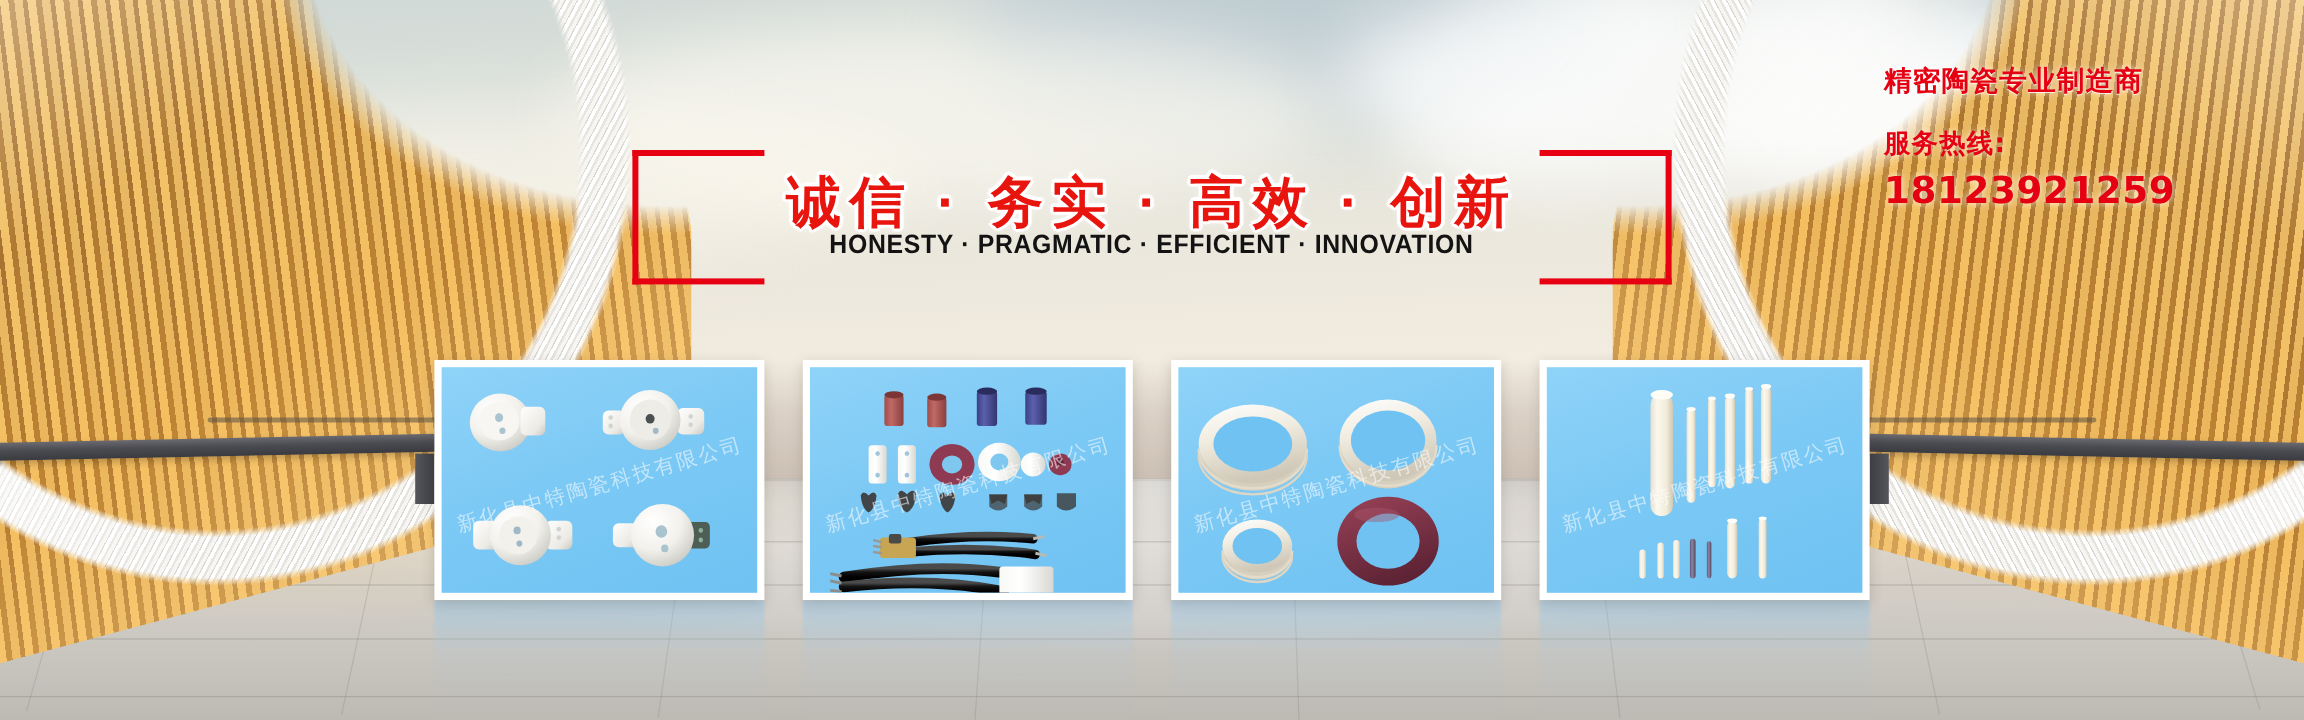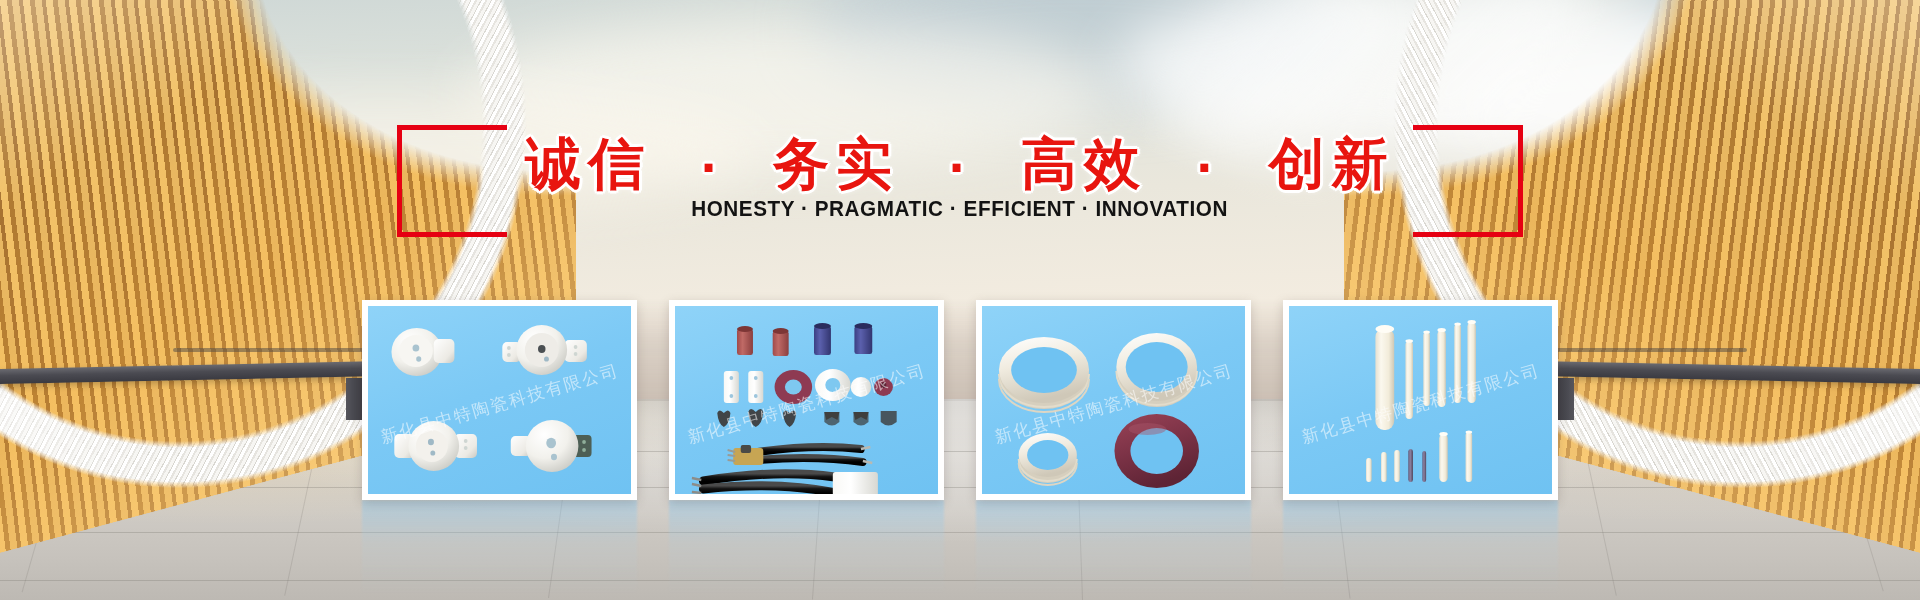--- a/index.html
+++ b/index.html
@@ -114,22 +114,22 @@
   .bracket i{position:absolute;background:#e60012;display:block;}
   .bk-l .top{left:0;top:0;width:100%;height:5px;}
   .bk-l .side{left:0;top:0;width:5px;height:100%;}
   .bk-l .bot{left:0;bottom:0;width:100%;height:5px;}
   .bk-r .top{right:0;top:0;width:100%;height:5px;}
   .bk-r .side{right:0;top:0;width:5px;height:100%;}
   .bk-r .bot{right:0;bottom:0;width:100%;height:5px;}
   .slogan-core{display:flex;flex-direction:column;align-items:center;
      justify-content:center;padding:0 18px;height:112px;}
   .slogan-cn{
-     font-family:Liberation Mono, monospace;
-     font-size:56px;font-weight:700;color:#e8150f;letter-spacing:7px;
+     font-family:Liberation Sans, sans-serif;
+     font-size:46px;font-weight:700;color:#e8150f;letter-spacing:7px;
      white-space:nowrap;line-height:1;margin-bottom:0;
      text-shadow:
         -2px -2px 0 #fff, 2px -2px 0 #fff, -2px 2px 0 #fff, 2px 2px 0 #fff,
         -3px 0 0 #fff, 3px 0 0 #fff, 0 -3px 0 #fff, 0 3px 0 #fff,
         0 0 7px rgba(255,255,255,.95);}
   .slogan-en{
      font-family:"Liberation Sans","DejaVu Sans",sans-serif;
      font-size:22px;font-weight:700;color:#131313;letter-spacing:.6px;
      white-space:nowrap;transform:scaleX(.94);transform-origin:center;}
 
@@ -239,20 +239,25 @@
       <div class="slogan-cn">诚信 · 务实 · 高效 · 创新</div>
       <div class="slogan-en">HONESTY · PRAGMATIC · EFFICIENT · INNOVATION</div>
     </div>
     <div class="bracket bk-r">
       <i class="top"></i>
         <i class="side"></i>
         <i class="bot"></i>
     </div>
   </div>
 
+  <div class="contact">
+    <div class="tag">精密陶瓷专业制造商</div>
+    <div class="hot">服务热线:</div>
+    <div class="tel">18123921259</div>
+  </div>
 
   <div class="reflections">
     <div class="refl"></div>
     <div class="refl"></div>
     <div class="refl"></div>
     <div class="refl"></div>
   </div>
 
   <div class="panels">
 

